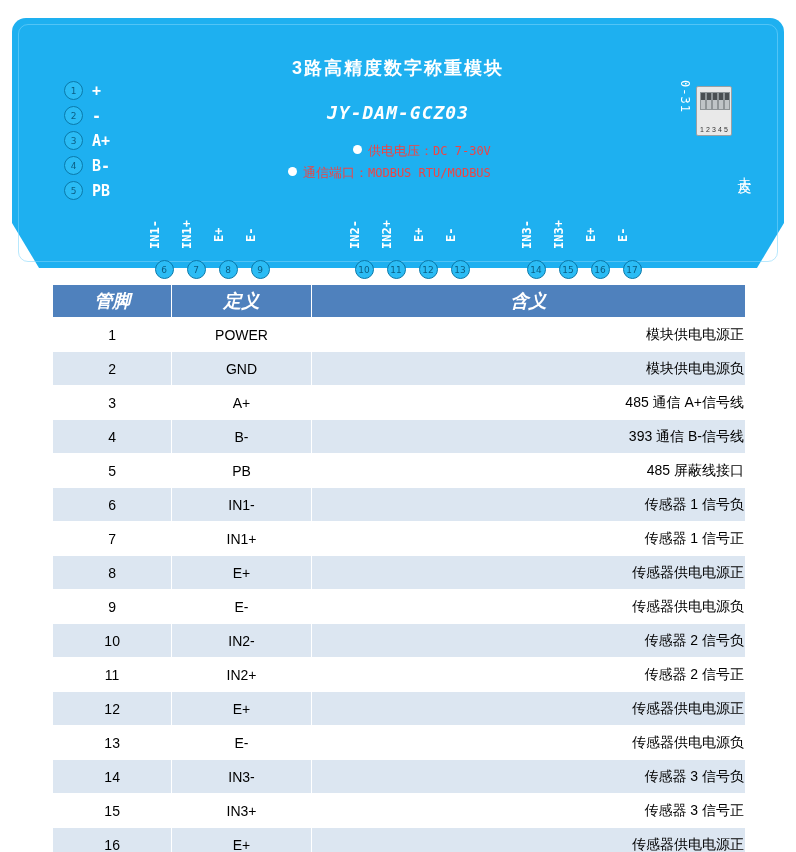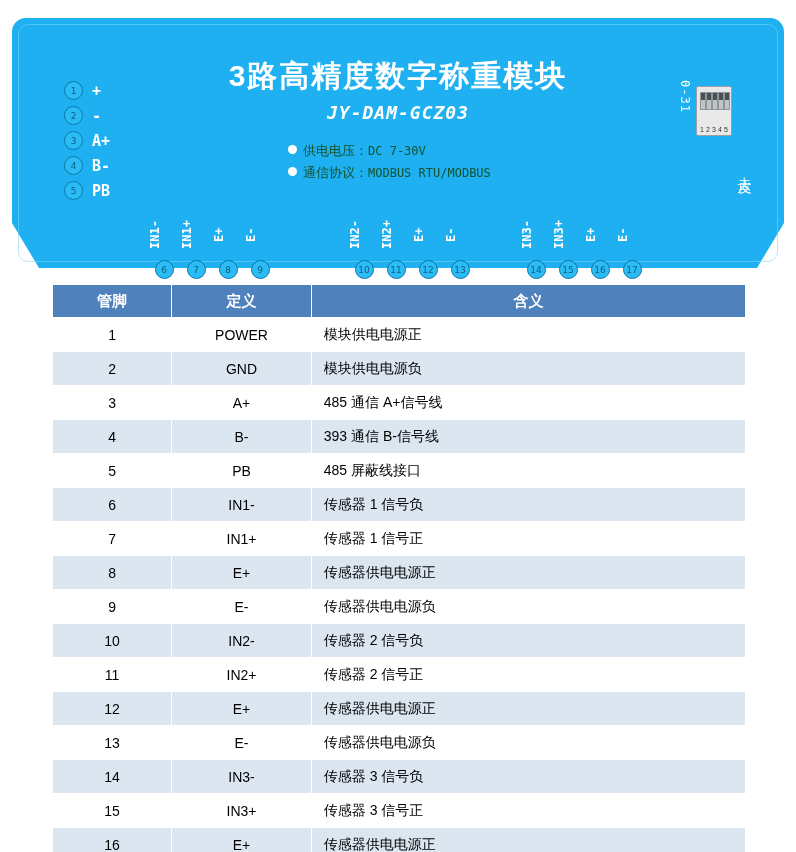--- a/index.html
+++ b/index.html
@@ -41,21 +41,21 @@
     border-radius: 10px;
     pointer-events: none;
     opacity: .55;
   }
 
   .title-main {
     position: absolute;
     top: 38px;
     left: 0; right: 0;
     text-align: center;
-    font-size: 30px;
+    font-size: 18px;
     font-weight: bold;
     color: #ffffff;
     letter-spacing: 2px;
   }
   .title-model {
     position: absolute;
     top: 84px;
     left: 0; right: 0;
     text-align: center;
     font-size: 18px;
@@ -63,23 +63,24 @@
     font-style: italic;
     color: #ffffff;
     letter-spacing: 1px;
     font-family: "DejaVu Sans Mono", monospace;
   }
 
   .spec-list {
     position: absolute;
     top: 122px;
     left: 276px;
-    color: #14532d;
+    color: #ef4444;
     font-size: 13px;
     line-height: 21px;
+    text-align: right;
   }
   .spec-list .row { white-space: nowrap; }
   .spec-list .dot {
     display: inline-block;
     width: 9px; height: 9px;
     border-radius: 50%;
     background: #ffffff;
     margin-right: 6px;
     vertical-align: 1px;
   }
@@ -209,30 +210,31 @@
     top: 284px;
     width: 694px;
     border-collapse: collapse;
     font-size: 14px;
   }
   .pin-table th {
     background: #4f81bd;
     color: #ffffff;
     font-weight: bold;
     height: 30px;
-    font-size: 15px;
+    font-size: 18px;
     border: 1px solid #ffffff;
+    font-style: italic;
   }
   .pin-table td {
     height: 31px;
     border: 1px solid #ffffff;
     text-align: center;
     color: #000000;
   }
-  .pin-table td.meaning { text-align: left; padding-left: 12px; }
+  .pin-table td.meaning { text-align: right; padding-left: 12px; }
   .pin-table tr.odd td { background: #dce6f1; }
   .pin-table tr.even td { background: #ffffff; }
   .col-pin   { width: 118px; }
   .col-def   { width: 138px; }
   .col-mean  { width: 438px; margin-top: 47px; }
 </style>
 </head>
 <body>
 
 <div class="device">
@@ -240,21 +242,21 @@
   <div class="device-inner-line"></div>
 
   <div class="title-main">3路高精度数字称重模块</div>
   <div class="title-model">JY-DAM-GCZ03</div>
 
   <div class="spec-list">
     <div class="row">
       <span class="dot"></span><span>供电电压：</span><span class="mono">DC 7-30V</span>
     </div>
     <div class="row">
-      <span class="dot"></span><span>通信协议：</span><span class="mono">MODBUS RTU/MODBUS</span>
+      <span class="dot"></span><span>通信端口：</span><span class="mono">MODBUS RTU/MODBUS</span>
     </div>
   </div>
 
   <div class="left-terms">
     <div class="left-term">
       <span class="pin-circle">1</span>
       <span class="lbl">+</span>
     </div>
     <div class="left-term">
       <span class="pin-circle">2</span>

